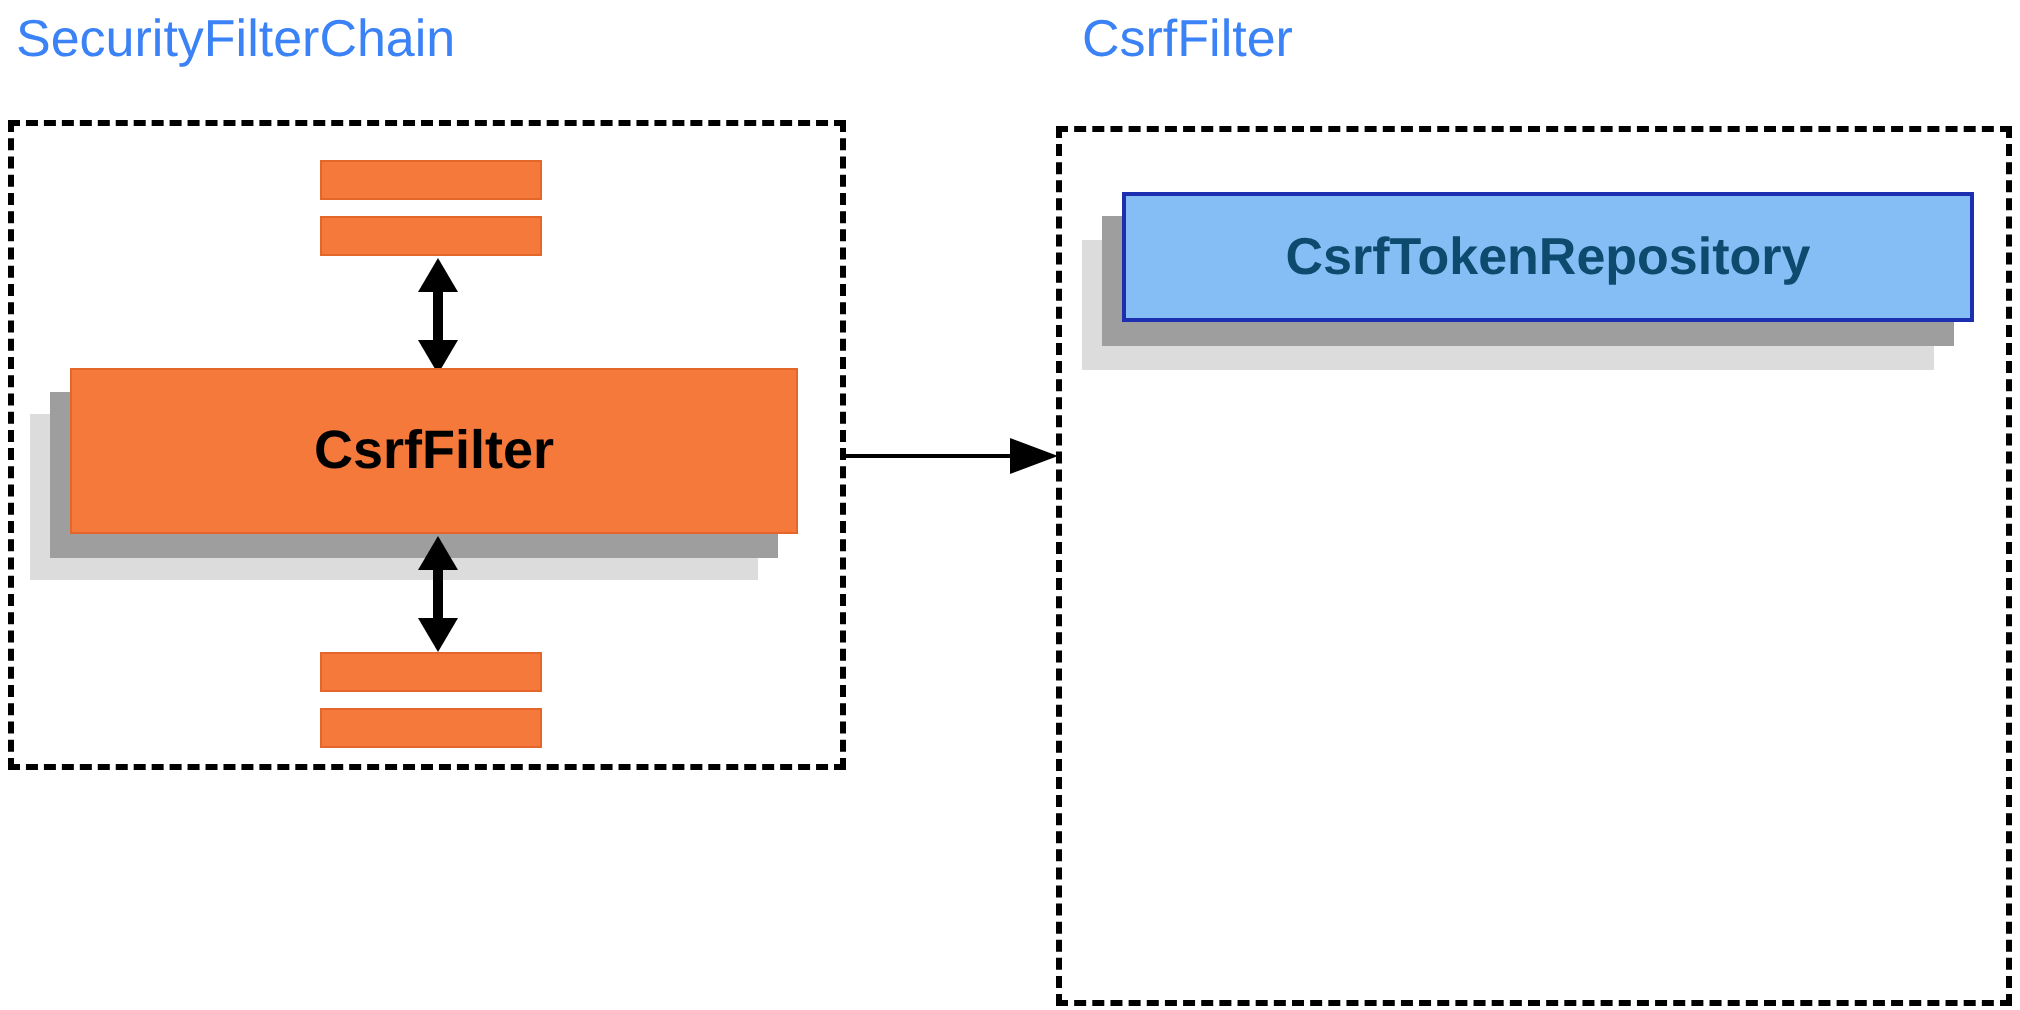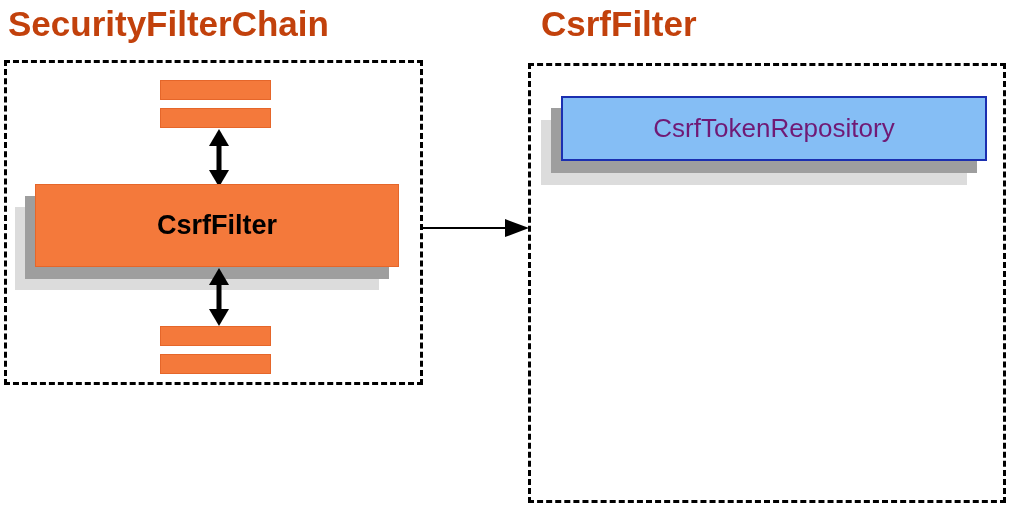--- a/index.html
+++ b/index.html
@@ -7,23 +7,23 @@
     position: relative;
     width: 1010px;
     height: 505px;
     background: #ffffff;
     font-family: "Liberation Sans", sans-serif;
     overflow: hidden;
   }
   .title {
     position: absolute;
     top: 4px;
-    font-size: 35px;
-    font-weight: bold;
-    color: #c2410c;
+    font-size: 26px;
+    font-weight: normal;
+    color: #3b82f6;
     white-space: nowrap;
   }
   .title-left  { left: 8px; }
   .title-right { left: 541px; }
 
   .panel {
     position: absolute;
     border: 3px dashed #000000;
     box-sizing: border-box;
     background: transparent;
@@ -79,22 +79,22 @@
     background: #85bef5;
     border: 2px solid #1b2fb0;
     box-sizing: border-box;
     box-shadow: -10px 12px 0 #9e9e9e, -20px 24px 0 #dcdcdc;
     display: flex;
     align-items: center;
     justify-content: center;
   }
   .blue-box .label {
     font-size: 26px;
-    font-weight: normal;
-    color: #701a75;
+    font-weight: bold;
+    color: #0c4a6e;
   }
   .blue-box-0 { top: 30px; }
   .blue-box-1 { top: 130px; }
   .blue-box-2 { top: 230px; }
   .blue-box-3 { top: 330px; }
 </style>
 </head>
 <body>
 
 <div class="canvas">

